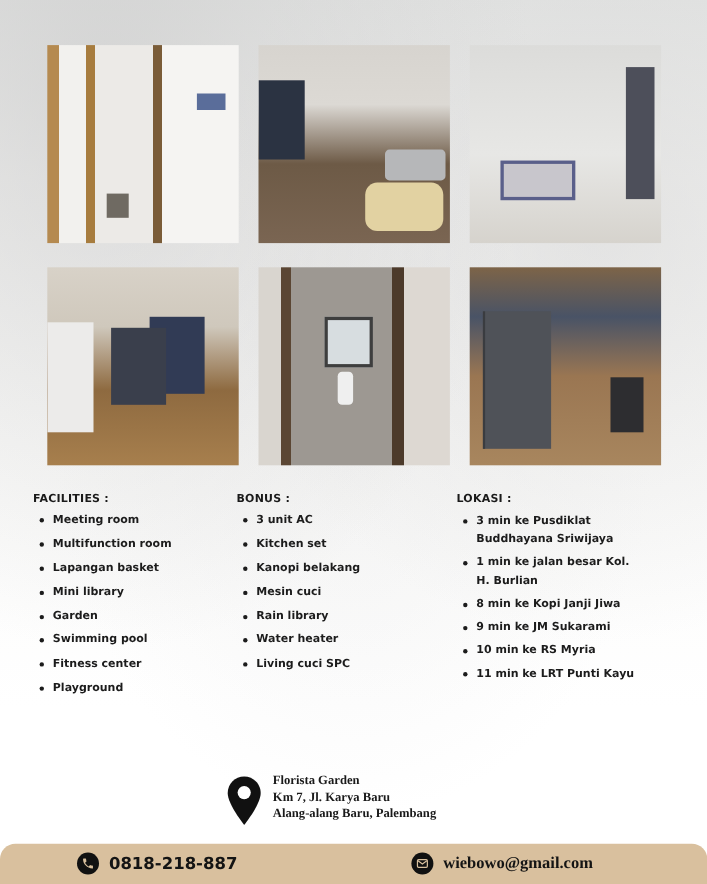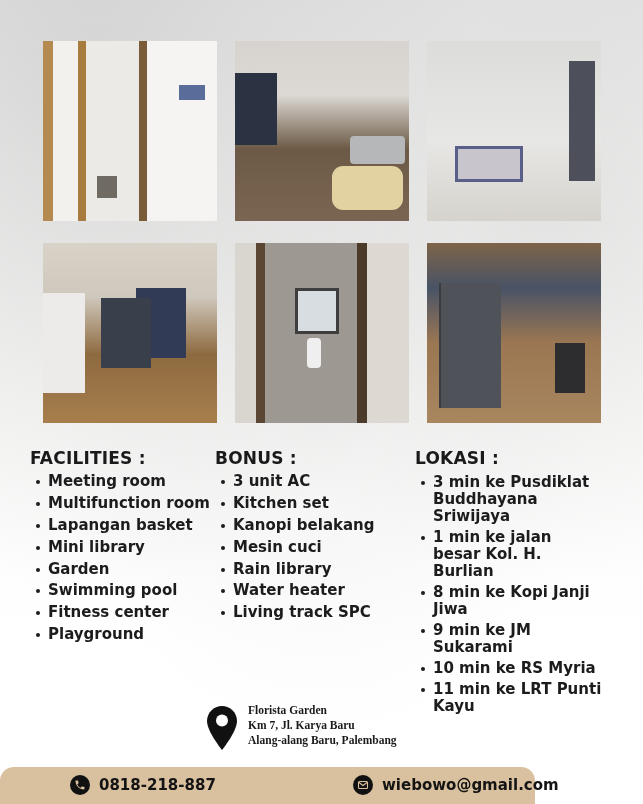--- a/index.html
+++ b/index.html
@@ -45,24 +45,24 @@
   
   .p5 { background: linear-gradient(90deg, #d9d5cf 0 12%, #5b4633 12% 17%, #9d9892 17% 70%, #4c3a2a 70% 76%, #ddd8d2 76% 100%); }
   .p5::before { content:""; position:absolute; left:60px; top:45px; width:38px; height:40px; background:#d7dde0; border:3px solid #3e3e3e; }
   .p5::after { content:""; position:absolute; left:72px; top:95px; width:14px; height:30px; background:#efefef; border-radius:4px; }
   
   .p6 { background: linear-gradient(180deg, #7d6448 0%, #495366 25%, #9a7652 55%, #a8865e 100%); }
   .p6::before { content:""; position:absolute; left:12px; top:40px; width:60px; height:125px; background:#4f5258; border-left: 2px solid #3a3c40; }
   .p6::after { content:""; position:absolute; left:128px; top:100px; width:30px; height:50px; background:#2d2d30; }
 
   .col { position: absolute; top: 448px; }
-  .col h2 { font-size: 17px; font-weight: bold; letter-spacing: 0.2px; margin-bottom: 6px; }
+  .col h2 { font-size: 10px; font-weight: bold; letter-spacing: 0.2px; margin-bottom: 6px; }
   .col ul { list-style: none; }
   .col li {
-    font-size: 15px; font-weight: bold; line-height: 15px;
+    font-size: 10px; font-weight: bold; line-height: 15px;
     position: relative; padding-left: 18px; margin-bottom: 7px; color: #1c1c1c;
   }
   .col li::before {
     content: ""; position: absolute; left: 6px; top: 6px;
     width: 4px; height: 4px; border-radius: 50%; background: #1c1c1c;
   }
   .col-fac { left: 30px; }
   .col-fac li { margin-bottom: 6.9px; }
   .col-bon { left: 215px; }
   .col-bon li { margin-bottom: 6.9px; }
@@ -71,29 +71,29 @@
   .col-lok li::before { top: 7px; }
 
   .address {
     position: absolute; left: 206px; top: 703px;
     display: flex; align-items: flex-start; gap: 10px; font-family: Liberation Serif, serif;
   }
   .address .pin { width: 32px; height: 46px; margin-top: 2px; }
   .address .lines div { font-size: 11.5px; font-weight: bold; line-height: 15px; color: #1a1a1a; }
 
   .footer {
-    position: absolute; left: 0; top: 767px; width: 535px; height: 37px;
+    position: absolute; left: 0; top: 767px; width: 643px; height: 37px;
     background: #d9c09e;
     border-top-left-radius: 14px; border-top-right-radius: 14px; padding-left: 21px;
   }
   .contact { position: absolute; top: 8px; display: flex; align-items: center; gap: 9px; }
   .contact .ic { width: 20px; height: 20px; border-radius: 50%; background: #111; display: flex; align-items: center; justify-content: center; }
   .contact span.txt { font-size: 15px; font-weight: bold; color: #141414; }
   .c-phone { left: 70px; }
-  .c-mail { left: 353px; }
+  .c-mail { left: 374px; font-family: Liberation Serif, serif; }
 </style>
 </head>
 <body>
 
 <div class="bg-blur"></div>
 
 <div class="grid">
   <div class="photo p1" title="Hallway with wooden door frames"></div>
   <div class="photo p2" title="Living room with sofa and kitchen"></div>
   <div class="photo p3" title="Bedroom with curtains"></div>
@@ -118,21 +118,21 @@
 
 <div class="col col-bon">
   <h2>BONUS :</h2>
   <ul>
     <li>3 unit AC</li>
     <li>Kitchen set</li>
     <li>Kanopi belakang</li>
     <li>Mesin cuci</li>
     <li>Rain library</li>
     <li>Water heater</li>
-    <li>Living track SPC</li>
+    <li>Living cuci SPC</li>
   </ul>
 </div>
 
 <div class="col col-lok">
   <h2>LOKASI :</h2>
   <ul style="width:200px;">
     <li style="width:175px;">3 min ke Pusdiklat Buddhayana Sriwijaya</li>
     <li style="width:165px;">1 min ke jalan besar Kol. H. Burlian</li>
     <li>8 min ke Kopi Janji Jiwa</li>
     <li>9 min ke JM Sukarami</li>

